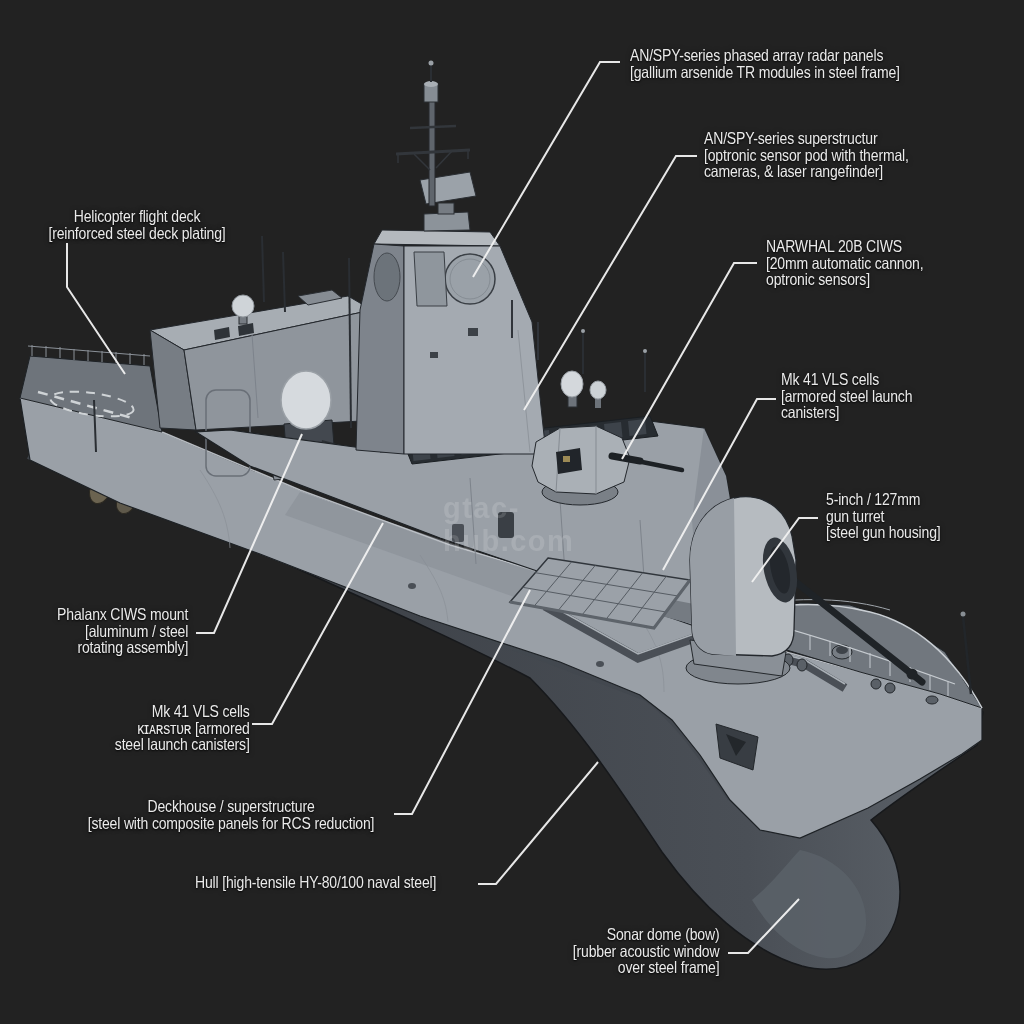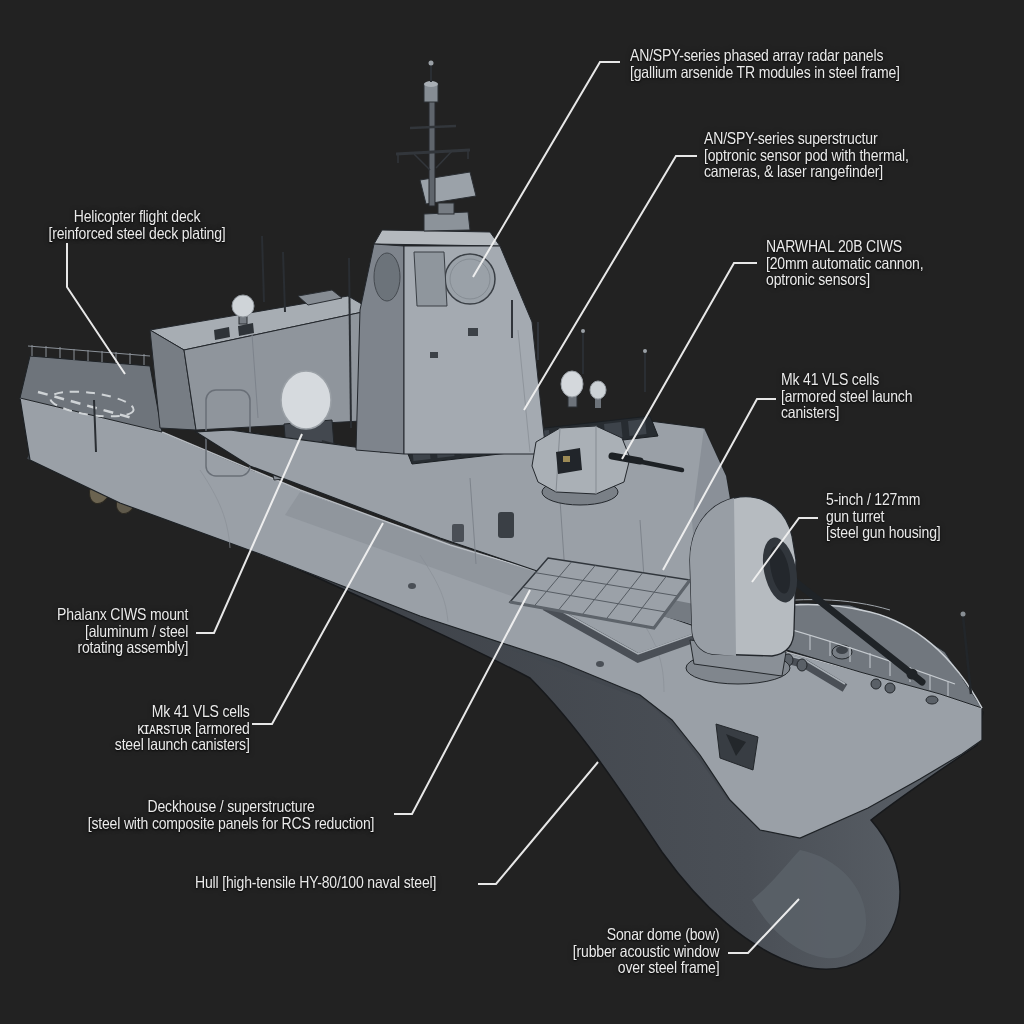--- a/index.html
+++ b/index.html
@@ -217,20 +217,21 @@
     <path d="M 768,560 L 922,682" stroke="#1f2327" stroke-width="7" stroke-linecap="round"></path>
     <circle cx="912" cy="674" r="5.5" fill="#1f2327"></circle>
     <path d="M 692,628 L 690,560 C 690,530 706,505 734,498 C 762,492 786,508 792,536
              L 796,560 L 794,630 C 794,646 786,654 772,656 L 712,654 C 700,652 692,642 692,628 Z" fill="#b6bbc0" stroke="#23272c" stroke-width="1.3"></path>
     <path d="M 692,628 L 690,560 C 690,530 706,505 734,498 L 736,656 L 712,654 C 700,652 692,642 692,628 Z" fill="#989ea5"></path>
     <ellipse cx="780" cy="570" rx="16" ry="33" fill="#31363c" transform="rotate(-12 780 570)"></ellipse>
     <ellipse cx="780" cy="570" rx="9" ry="24" fill="#23272c" transform="rotate(-12 780 570)"></ellipse>
   </g>
 </svg>
 
+<div id="watermark">gtac-hub.com</div>
 
 <svg id="leader-svg" width="1024" height="1024" viewBox="0 0 1024 1024">
   <g fill="none" stroke="#f2f2f2" stroke-width="2" opacity="0.95">
     <polyline points="620,62 600,62 473,277"></polyline>
     <polyline points="697,156 676,156 524,410"></polyline>
     <polyline points="757,263 734,263 622,459"></polyline>
     <polyline points="776,399 757,399 663,570"></polyline>
     <polyline points="818,518 799,518 752,582"></polyline>
     <polyline points="67,243 67,287 125,374"></polyline>
     <polyline points="196,633 214,633 302,434"></polyline>

